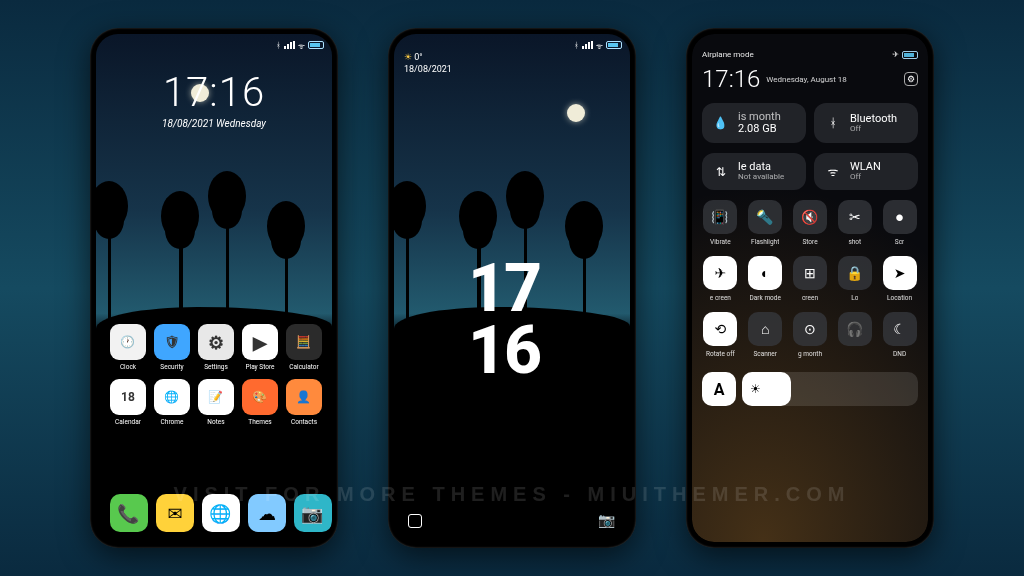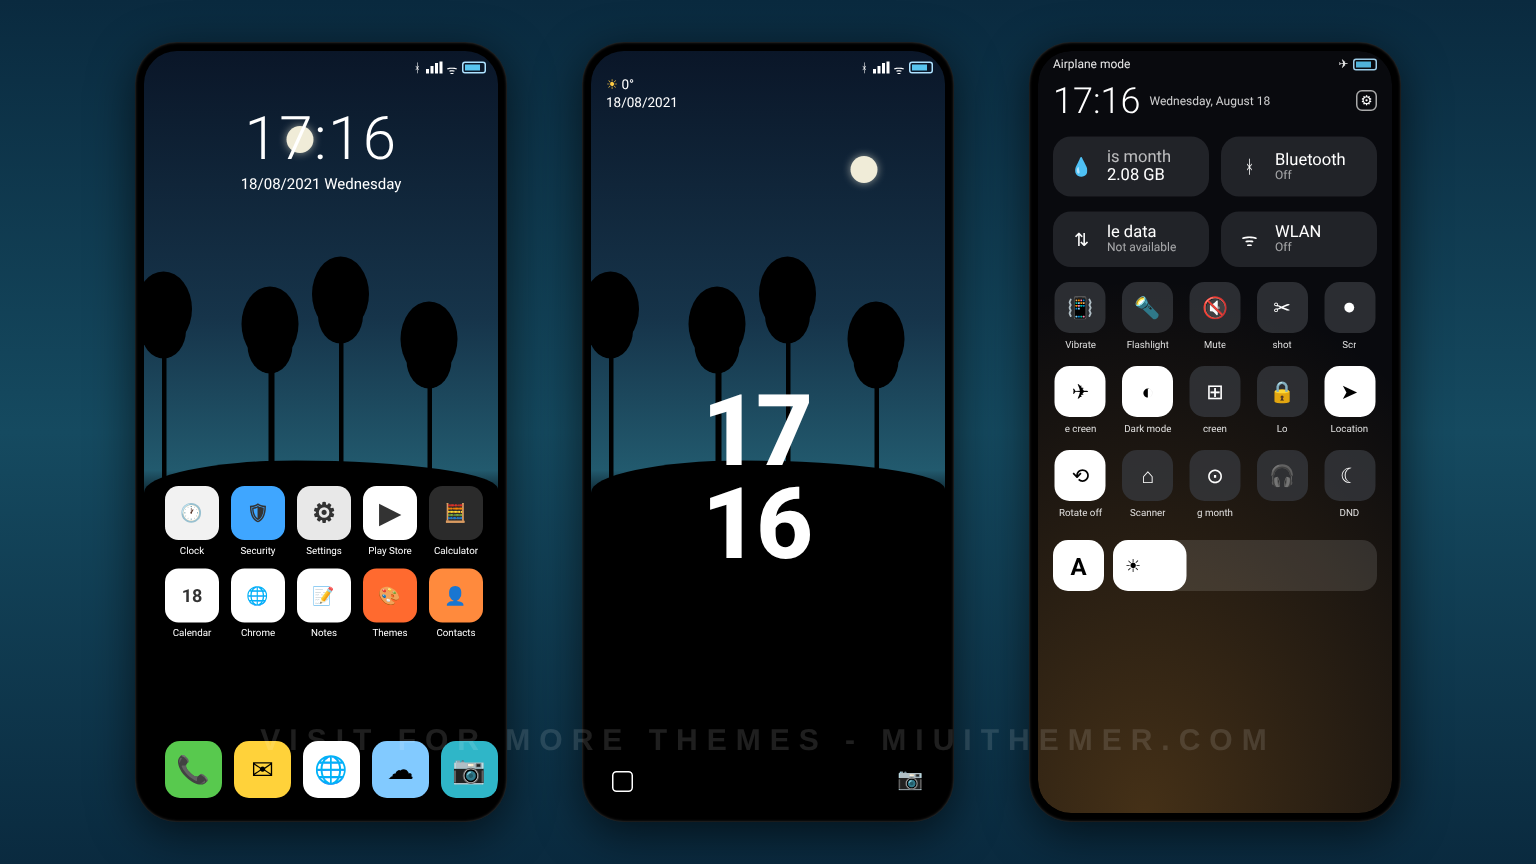--- a/index.html
+++ b/index.html
@@ -63,36 +63,36 @@
   position: absolute; top: 4px; right: 8px; height: 14px; display: flex; gap: 3px; align-items: center; color: #fff; font-size: 8px;
 }
 .battery { width: 16px; height: 8px; border: 1px solid #aee2ff; border-radius: 2px; position: relative; }
 .battery::after { content:''; position:absolute; left:1px; top:1px; bottom:1px; width:70%; background:#58c5f0; }
 .signal { display:flex; gap:1px; align-items:flex-end; }
 .signal span { width:2px; background:#fff; }
 .signal span:nth-child(1){height:3px}.signal span:nth-child(2){height:5px}.signal span:nth-child(3){height:7px}.signal span:nth-child(4){height:8px}
 
 .home-time { position: absolute; top: 35px; width: 100%; text-align: center; color: #fff; }
 .home-time .t { font-size: 40px; font-weight: 300; letter-spacing: 1px; }
-.home-time .d { font-size: 10px; margin-top: 2px; }
+.home-time .d { font-size: 10px; margin-top: 2px; font-style: italic; }
 .icon-grid { position: absolute; top: 290px; left: 14px; right: 14px; display: grid; grid-template-columns: repeat(5, 1fr); gap: 8px; }
 .app { display: flex; flex-direction: column; align-items: center; gap: 3px; }
 .app .ic { width: 36px; height: 36px; border-radius: 9px; display: flex; align-items: center; justify-content: center; font-size: 18px; }
 .app .lbl { font-size: 6.5px; color: #fff; text-align: center; white-space: nowrap; }
 .dock { position: absolute; bottom: 10px; left: 14px; right: 14px; display: grid; grid-template-columns: repeat(5, 1fr); gap: 8px; }
 .dock .ic { width: 38px; height: 38px; border-radius: 10px; display:flex;align-items:center;justify-content:center;font-size:18px; }
 
 .ls-top { position:absolute; top:18px; left:10px; color:#fff; font-size:9px; line-height:1.3; }
 .ls-clock { position:absolute; top:44%; left:0; right:16px; text-align:center; }
 .ls-clock div { font-size:66px; font-weight:800; color:#fff; line-height:0.95; letter-spacing:-2px; }
 .ls-credit { position:absolute; bottom:16px; width:100%; text-align:center; color:#ddd; font-size:9px; }
 .ls-cam { position:absolute; bottom:14px; right:14px; color:#fff; font-size:14px; }
 .ls-shape { position:absolute; bottom:14px; left:14px; width:14px;height:14px;border:1.5px solid #fff;border-radius:3px; }
 
-.cc { position:absolute; inset:0; background: radial-gradient(120% 70% at 30% 100%, rgba(180,120,40,0.35), rgba(0,0,0,0)) , rgba(10,12,16,0.85); backdrop-filter: blur(20px); color:#fff; padding: 0 10px; }
+.cc { position:absolute; inset:0; background: radial-gradient(120% 70% at 30% 100%, rgba(180,120,40,0.35), rgba(0,0,0,0)) , rgba(10,12,16,0.85); backdrop-filter: blur(20px); color:#fff; padding: 12px 10px; }
 .cc-status { font-size:8px; display:flex; justify-content:space-between; align-items:center; opacity:0.9; margin-top:4px; }
 .cc-status .bat { display:flex; gap:3px; align-items:center; }
 .cc-time { display:flex; align-items:center; gap:6px; margin-top:6px; }
 .cc-time .big { font-size:24px; font-weight:300; }
 .cc-time .sm { font-size:8px; opacity:0.8; }
 .cc-time .gear { margin-left:auto; width:14px;height:14px;border:1.2px solid #aaa;border-radius:4px;display:flex;align-items:center;justify-content:center;font-size:9px; }
 .cc-row { display:flex; gap:8px; margin-top:10px; }
 .tile-wide { flex:1; background:rgba(50,52,58,0.6); border-radius:12px; padding:8px 10px; display:flex; align-items:center; gap:8px; }
 .tile-wide .ico { width:18px; height:18px; display:flex; align-items:center; justify-content:center; font-size:12px; }
 .tile-wide .txt { display:flex; flex-direction:column; line-height:1.1; }
@@ -286,21 +286,21 @@
           <div class="q">
             <div class="qi">📳</div>
             <div class="ql">Vibrate</div>
           </div>
           <div class="q">
             <div class="qi">🔦</div>
             <div class="ql">Flashlight</div>
           </div>
           <div class="q">
             <div class="qi">🔇</div>
-            <div class="ql">Mute</div>
+            <div class="ql">Store</div>
           </div>
           <div class="q">
             <div class="qi">✂</div>
             <div class="ql">shot</div>
           </div>
           <div class="q">
             <div class="qi">⏺</div>
             <div class="ql">Scr</div>
           </div>
         </div>

